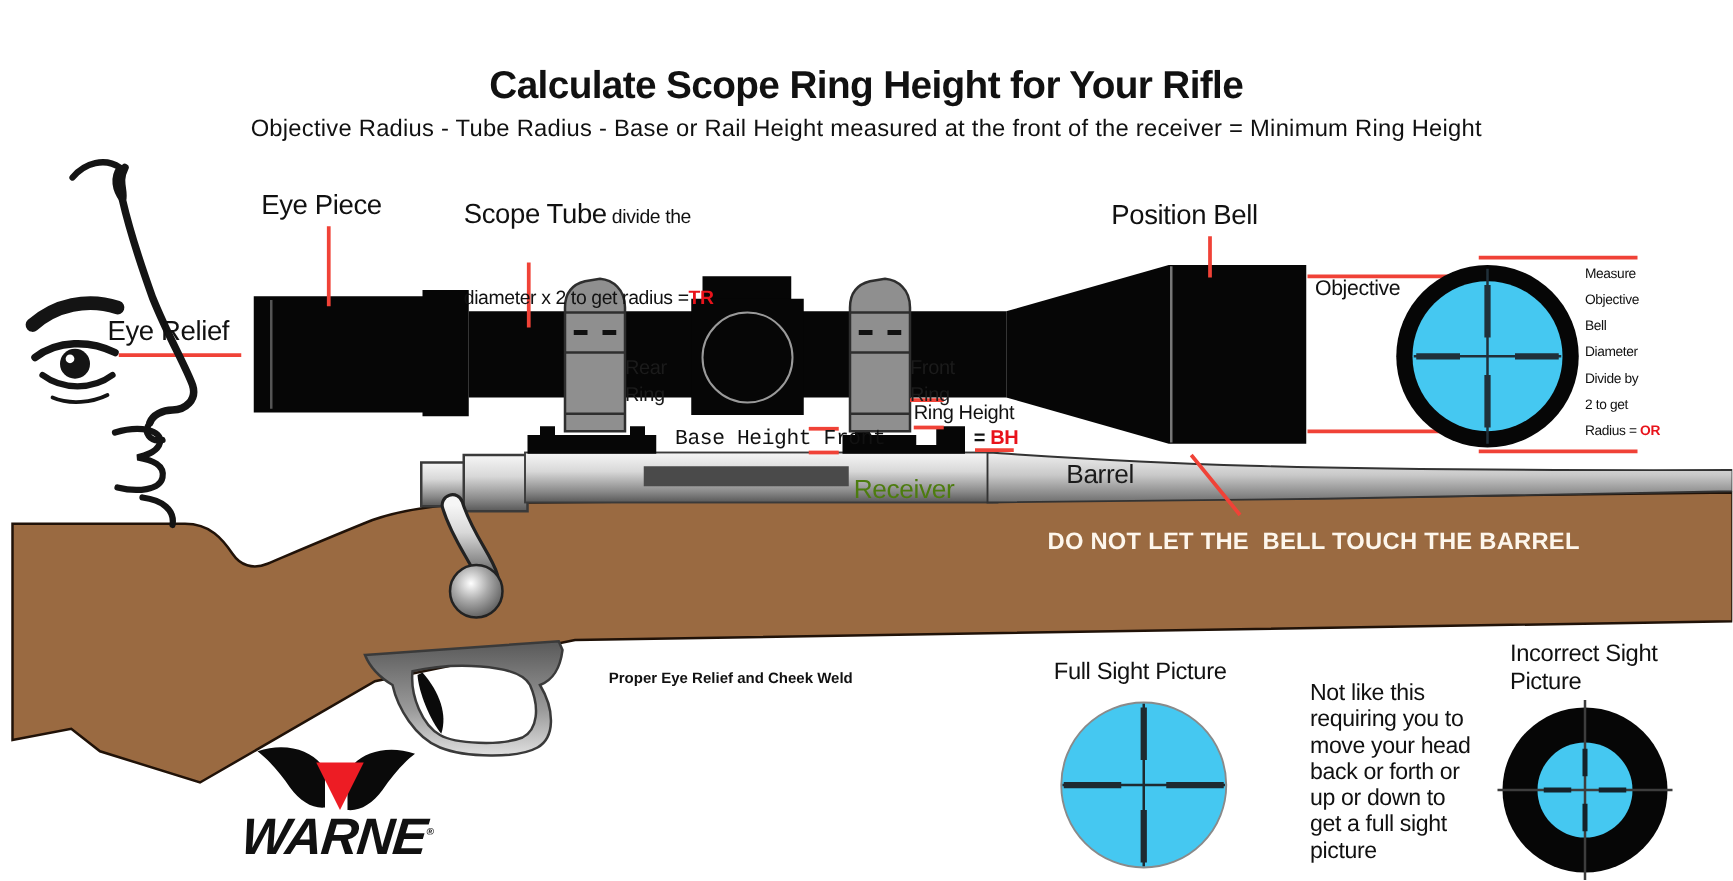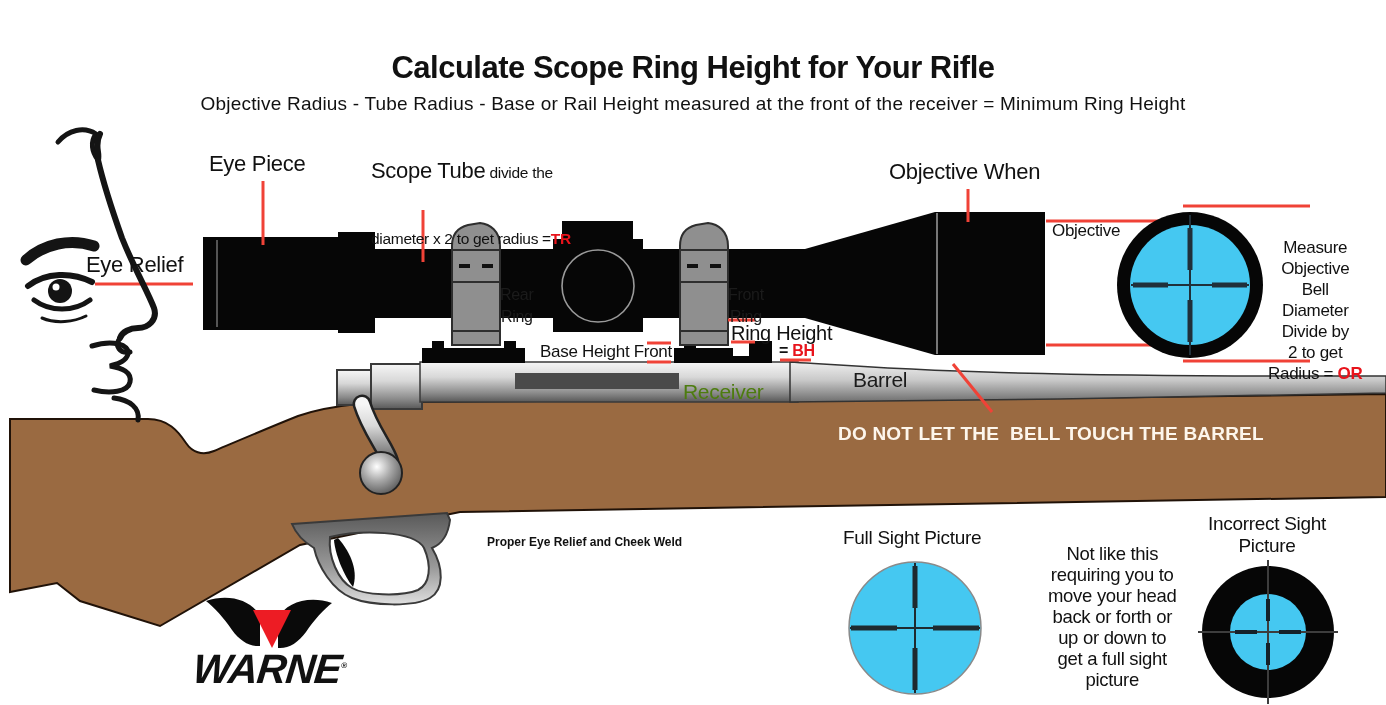--- a/index.html
+++ b/index.html
@@ -8,42 +8,42 @@
     --reticle-cyan:#45C8F1;
     --stock-brown:#9A6A41;
     --warn-red:#ED1C24;
   }
   html,body{margin:0;padding:0;background:#fff;}
   #stage{
     position:relative;width:1386px;height:705px;background:#fff;overflow:hidden;
     font-family:"Liberation Sans","DejaVu Sans",sans-serif;color:#111;
   }
   #art{position:absolute;inset:0;z-index:1;}
-  .lbl{position:absolute;z-index:2;letter-spacing:-0.3px;line-height:1.15;white-space:nowrap;text-align:center;}
+  .lbl{position:absolute;z-index:2;letter-spacing:-0.3px;line-height:1.15;white-space:nowrap;}
   .pre{white-space:pre-line;}
   .title{left:0;right:0;top:50px;text-align:center;font-size:31px;font-weight:bold;letter-spacing:-0.5px;}
   .subtitle{left:0;right:0;top:93px;text-align:center;font-size:19px;letter-spacing:0.2px;}
   .big{font-size:22px;}
   .med{font-size:17px;}
   .sml{font-size:15.5px;margin-top:44px;}
   .red{color:var(--accent-red);font-weight:bold;}
   .eye-piece{left:209px;top:151px;}
   .eye-relief{left:86px;top:252px;}
   .scope-tube{left:371px;top:158px;}
   .scope-tube .note{font-size:15.5px;font-weight:normal;}
   .scope-tube-l2{left:371px;top:186px;}
   .objective-bell{left:889px;top:159px;}
   .objective{left:1052px;top:221px;}
-  .measure{left:1268px;top:209px;font-size:17px;line-height:21px;margin-top:28px;}
+  .measure{left:1268px;top:209px;font-size:11px;line-height:21px;}
   .ring-lbl{font-size:16px;line-height:22px;color:#1b1b1b;margin-left:43px;}
   .rear-ring{left:457px;top:284px;}
   .front-ring{left:685px;top:284px;}
-  .ring-height{left:731px;top:322px;font-size:20px;}
+  .ring-height{left:731px;top:322px;font-size:16px;}
   .eq-bh{left:779px;top:342px;font-size:16px;font-weight:bold;}
-  .base-height{left:540px;top:342px;font-size:17px;}
+  .base-height{left:540px;top:342px;font-size:17px;font-family:Liberation Mono, monospace;}
   .receiver{left:683px;top:380px;font-size:21px;color:#4d7c0f;}
   .barrel{left:853px;top:368px;font-size:21px;color:#1b1b1b;}
   .warning{left:838px;top:423px;font-size:19px;font-weight:bold;color:#FDF6EC;white-space:pre;letter-spacing:0.2px;}
   .proper-h{left:487px;top:536px;font-size:12px;font-weight:bold;letter-spacing:0;}
   .proper-b{left:487px;top:560px;font-size:19px;line-height:23px;letter-spacing:0;}
   .full-sight{left:843px;top:527px;font-size:19px;}
   .not-like{left:1048px;top:543px;font-size:18.5px;line-height:21px;}
   .incorrect{left:1208px;top:513px;font-size:19px;line-height:22px;}
   .warne{left:160px;top:646px;width:220px;text-align:center;font-size:41px;font-weight:800;font-style:italic;letter-spacing:-1px;transform:skewX(-6deg);}
   .warne sup{font-size:8px;font-style:normal;letter-spacing:0;}
@@ -223,21 +223,21 @@
 
   <div class="lbl title">Calculate Scope Ring Height for Your Rifle</div>
   <div class="lbl subtitle">Objective Radius - Tube Radius - Base or Rail Height measured at the front of the receiver = Minimum Ring Height</div>
 
   <div class="lbl big eye-piece">Eye Piece</div>
   <div class="lbl big eye-relief">Eye Relief</div>
 
   <div class="lbl big scope-tube"><span>Scope Tube</span><span class="note"> divide the</span></div>
   <div class="lbl sml scope-tube-l2"><span>diameter x 2 to get radius =</span><span class="red">TR</span></div>
 
-  <div class="lbl big objective-bell">Objective When</div>
+  <div class="lbl big objective-bell">Position Bell</div>
   <div class="lbl med objective">Objective</div>
 
   <div class="lbl measure">
     <div class="pre">Measure
 Objective
 Bell
 Diameter
 Divide by
 2 to get</div>
     <div><span>Radius = </span><span class="red">OR</span></div>

